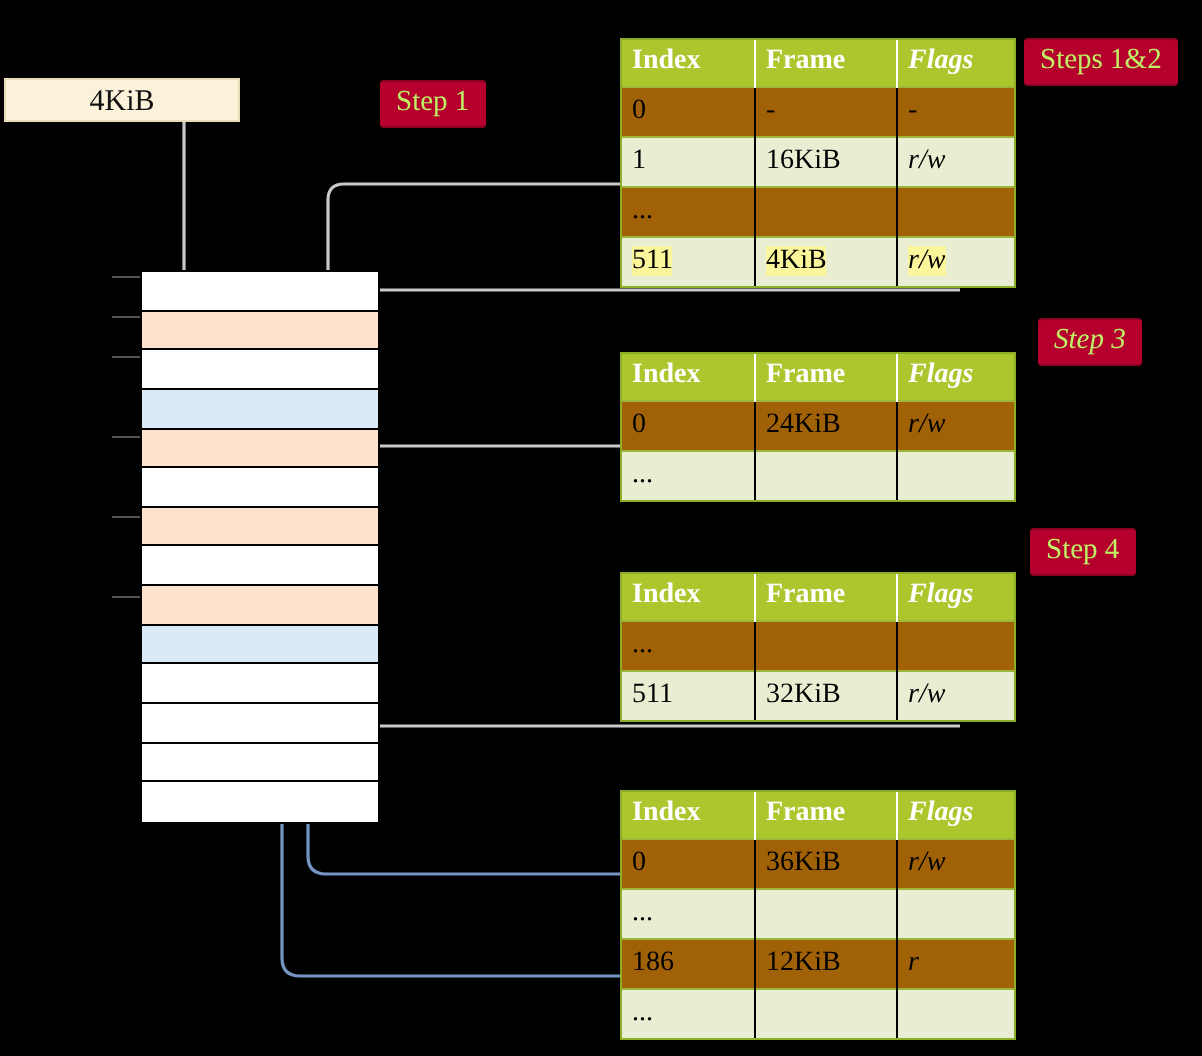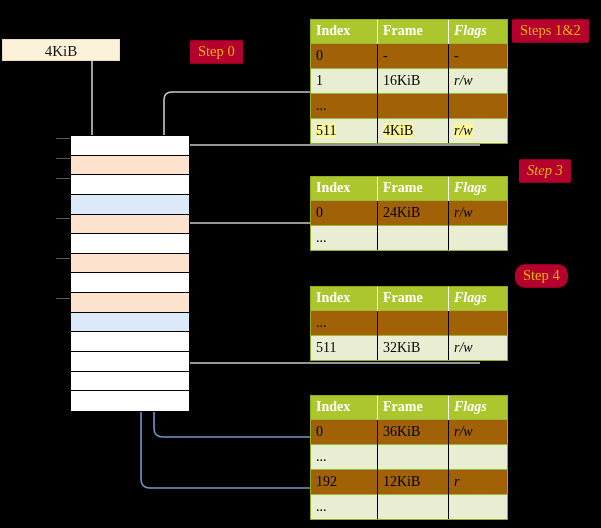--- a/index.html
+++ b/index.html
@@ -38,21 +38,21 @@
     font-size: 15px;
     text-align: center;
     line-height: 22px;
     box-sizing: border-box;
   }
 
   
   .step-badge {
     position: absolute;
     background: #b5002e;
-    color: #eab308;
+    color: #bef264;
     font-size: 14.5px;
     line-height: 19px;
     padding: 1px 8px 2px 8px;
     border-radius: 2px;
     box-sizing: border-box;
     white-space: nowrap;
     border-top: 1px solid #8d0023;
     border-bottom: 1px solid #8d0023;
   }
 
@@ -154,29 +154,29 @@
     <path d="M 480,437 L 163,437 Q 154,437 154,428 L 154,333" fill="none" stroke="#7596c4" stroke-width="1.6" marker-end="url(#arrBlue)"></path>
 
     <path d="M 480,488 L 150,488 Q 141,488 141,479 L 141,215" fill="none" stroke="#7596c4" stroke-width="1.6" marker-end="url(#arrBlue)"></path>
   </svg>
 
   <div class="page-box" style="left:2px; top:39px; width:118px; height:22px;">
     <span>4KiB</span>
   </div>
 
   <div class="step-badge" style="left:190px; top:40px;">
-    <span>Step 0</span>
+    <span>Step 1</span>
   </div>
   <div class="step-badge" style="left:512px; top:19px;">
     <span>Steps 1&amp;2</span>
   </div>
   <div class="step-badge" style="left:519px; top:159px;font-style:italic;">
     <span>Step 3</span>
   </div>
-  <div class="step-badge" style="left:515px; top:264px;border-radius:10px;">
+  <div class="step-badge" style="left:515px; top:264px;">
     <span>Step 4</span>
   </div>
 
   <div class="tickmark" style="top:138px;"></div>
   <div class="tickmark" style="top:158px;"></div>
   <div class="tickmark" style="top:178px;"></div>
   <div class="tickmark" style="top:218px;"></div>
   <div class="tickmark" style="top:258px;"></div>
   <div class="tickmark" style="top:298px;"></div>
 
@@ -286,21 +286,21 @@
           <td class="col-index">0</td>
           <td class="col-frame">36KiB</td>
           <td class="col-flags">r/w</td>
         </tr>
         <tr class="alt">
           <td class="col-index">...</td>
           <td class="col-frame"></td>
           <td class="col-flags"></td>
         </tr>
         <tr>
-          <td class="col-index">192</td>
+          <td class="col-index">186</td>
           <td class="col-frame">12KiB</td>
           <td class="col-flags">r</td>
         </tr>
         <tr class="alt">
           <td class="col-index">...</td>
           <td class="col-frame"></td>
           <td class="col-flags"></td>
         </tr>
       </tbody>
   </table>

